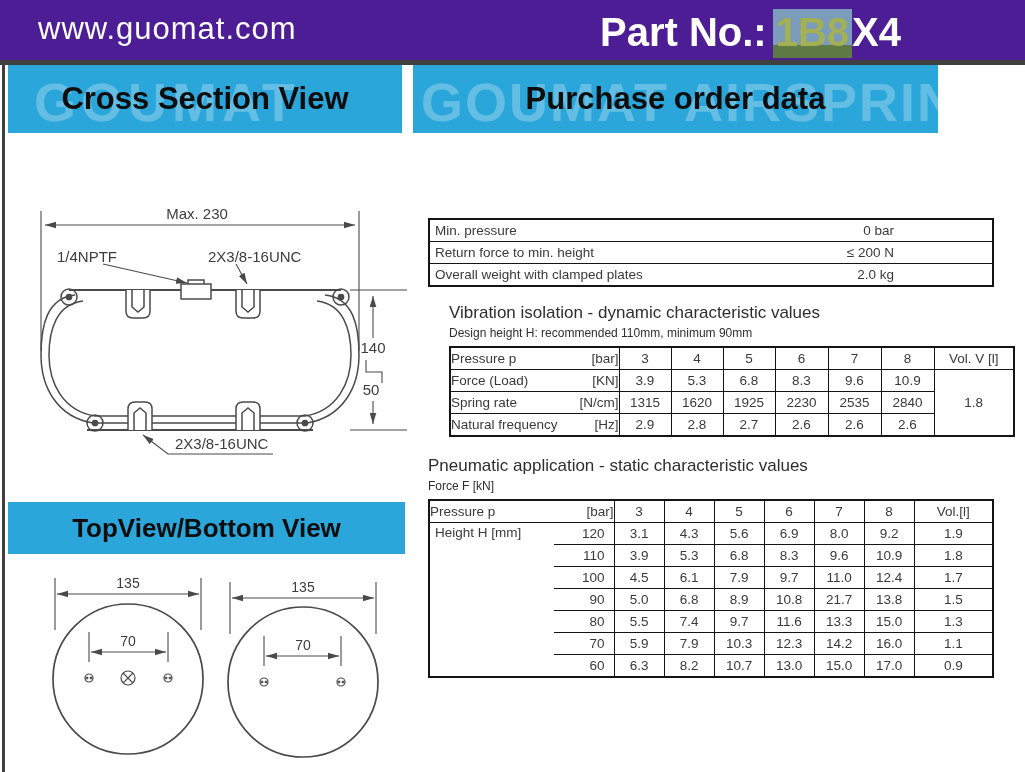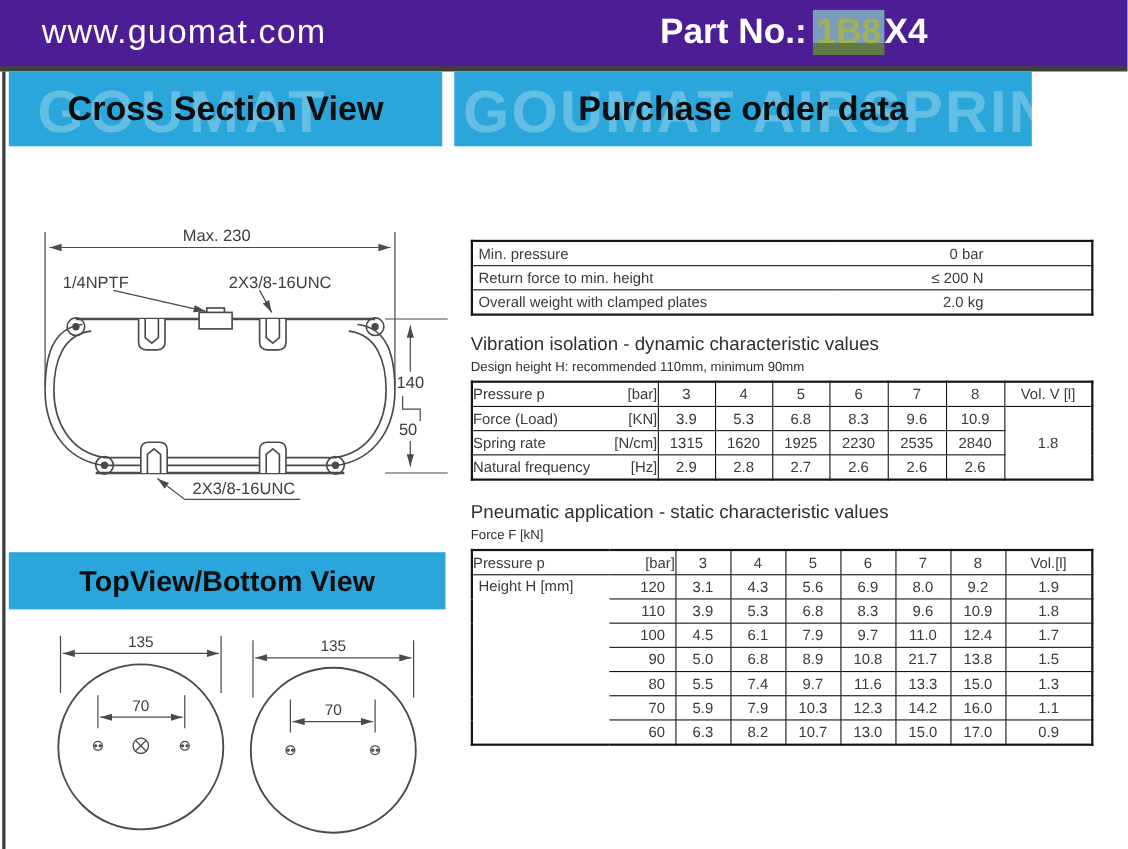--- a/index.html
+++ b/index.html
@@ -3,21 +3,21 @@
 <meta charset="utf-8">
 <style>
   html,body{margin:0;padding:0;}
   body{
     width:1025px;height:772px;position:relative;overflow:hidden;
     background:#ffffff;font-family:"Liberation Sans",sans-serif;
   }
   
   .topbar{position:absolute;left:0;top:0;width:1025px;height:60px;background:#4c1d95;}
   .site{position:absolute;left:38px;top:11px;font-size:31px;color:#ffffff;letter-spacing:1px;}
-  .partno{position:absolute;left:600px;top:9px;font-size:32px;font-weight:bold;color:#ffffff;white-space:nowrap;}
+  .partno{position:absolute;left:600px;top:9px;font-size:40px;font-weight:bold;color:#ffffff;white-space:nowrap;}
   .partno .hl{
     display:inline-block;padding:1px 3px 3px 3px;margin-left:6px;
     background:linear-gradient(#7b9cba 0 74%,#5f7a44 74% 100%);
     color:#a3b054;
   }
   .hbar{position:absolute;left:0;top:60px;width:1025px;height:5px;background:#3f3f3f;}
   
   .band{position:absolute;top:65px;height:68px;background:#2ba6db;overflow:hidden;}
   .band-left{left:8px;width:394px;}
   .band-right{left:413px;width:525px;}
@@ -54,21 +54,21 @@
   table.spec td.v{text-align:right;padding-right:98px;}
   
   table.grid{border:2px solid #141414;}
   table.grid td{border:1px solid #141414;}
   td.lblcell{padding:0 4px;}
   .lblflex{display:flex;justify-content:space-between;align-items:center;}
   table.pneu td.hlabel{border-right:none;text-align:left;vertical-align:top;padding:2px 5px;}
   table.pneu td.hnum{border-left:none;text-align:right;padding-right:9px;}
   .sec-title{font-size:17px;font-weight:400;color:#2e2e2e;margin:0;line-height:21px;}
   .sec-sub{font-size:12px;color:#2e2e2e;margin:2px 0 5px 0;line-height:16px;}
-  .vibwrap{margin-bottom:18px;}
+  .vibwrap{margin-bottom:18px;margin-left:21px;}
 </style>
 </head>
 <body>
 
 <div class="topbar">
   <div class="site">www.guomat.com</div>
   <div class="partno"><span>Part No.:</span><span class="hl">1B8</span><span>X4</span></div>
 </div>
 <div class="hbar"></div>
 <div class="vline"></div>

